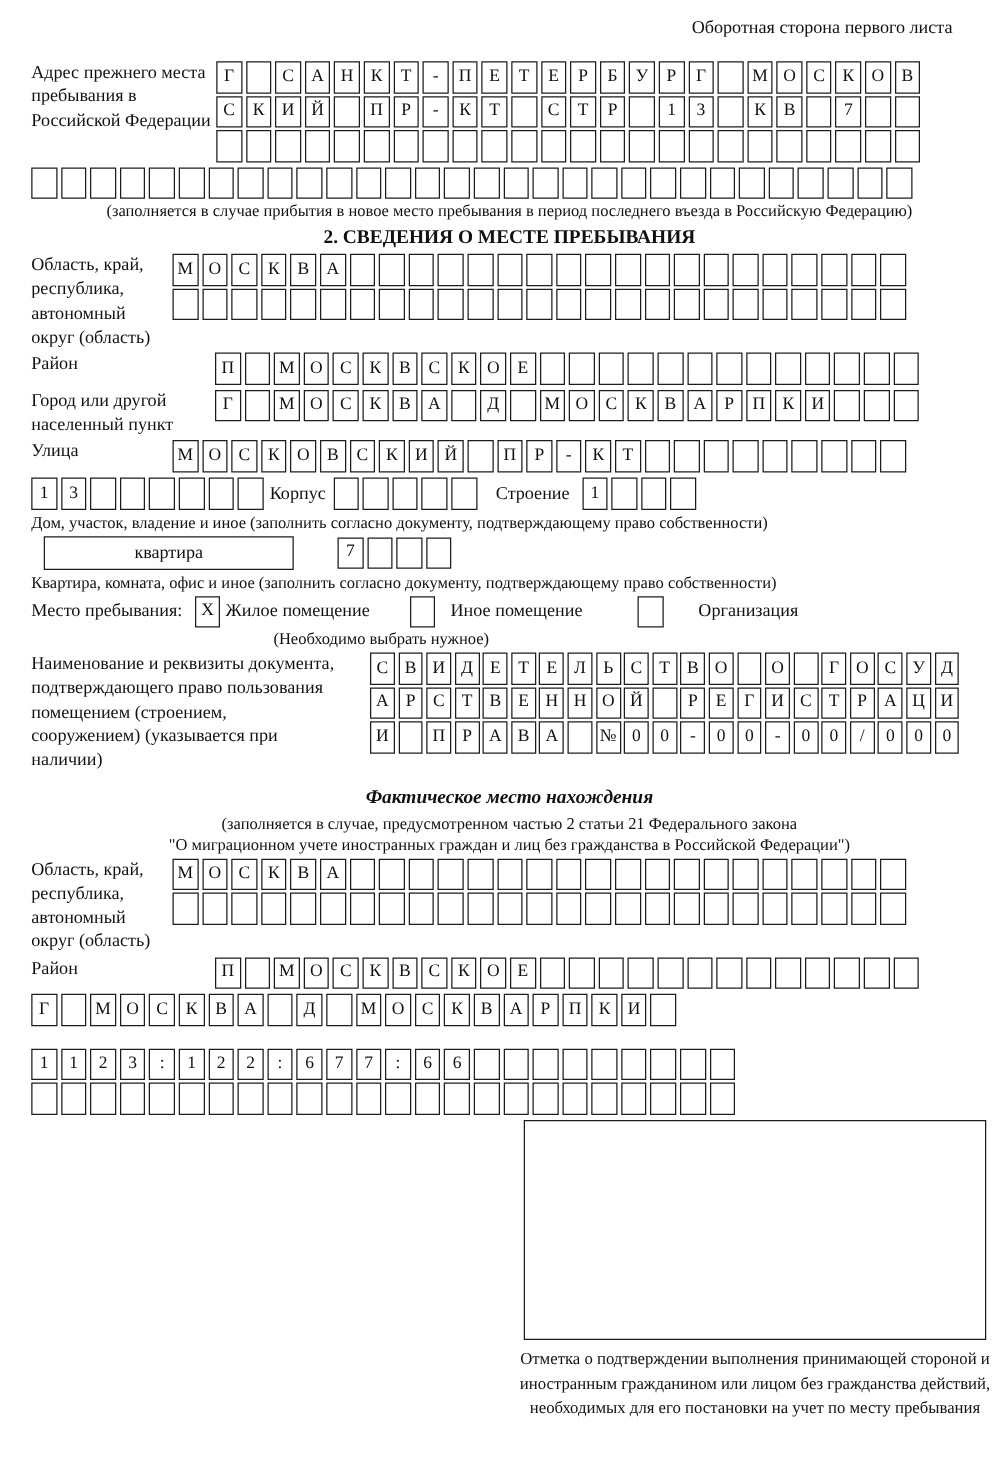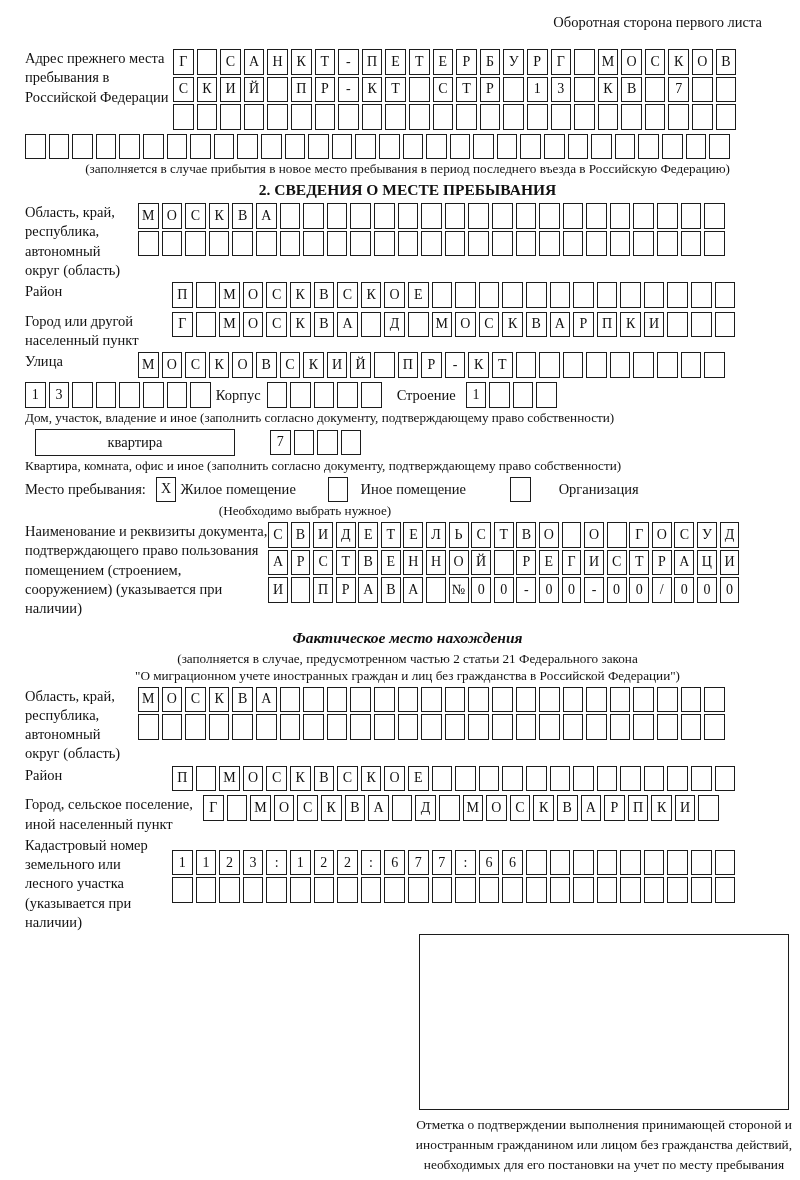--- a/index.html
+++ b/index.html
@@ -27,21 +27,21 @@
   .named-cell{
     flex:none;border:1.6px solid #1c1c1c;height:26.5px;box-sizing:border-box;
     display:flex;align-items:center;justify-content:center;font-size:14.5px;
   }
   .inline-lb{font-size:14.5px;line-height:26.5px;flex:none;}
   .stay-row{display:flex;align-items:center;margin-bottom:1px;text-align:right;}
   .stay-row .cbx{margin:0 4px;}
   .stamp-wrap{margin-left:370px;width:372px;padding-left:24px;}
   .stamp-box{width:370px;height:176px;border:1.6px solid #1c1c1c;box-sizing:border-box;}
   .stamp-cap{width:404px;margin-left:-17px;text-align:center;font-size:13.4px;line-height:1.48;margin-top:5px;}
-  .mb6{margin-bottom:6px;} .mt10{margin-top:10px;font-style:italic;}
+  .mb6{margin-bottom:6px;gap:28px;} .mt10{margin-top:10px;font-style:italic;}
 </style>
 </head>
 <body>
 
 <div class="corner-note">Оборотная сторона первого листа</div>
 
 <div class="field">
   <div class="flabel w148">Адрес прежнего места пребывания в Российской Федерации</div>
   <div class="rows">
     <div class="row">
@@ -539,21 +539,20 @@
         <span class="cbx">&nbsp;</span>
         <span class="cbx">&nbsp;</span>
         <span class="cbx">&nbsp;</span>
         <span class="cbx">&nbsp;</span>
         <span class="cbx">&nbsp;</span>
       </div>
   </div>
 </div>
 
 <div class="field">
-  <div class="flabel w178">Город, сельское поселение, иной населенный пункт</div>
   <div class="rows">
     <div class="row">
         <span class="cbx">Г</span>
         <span class="cbx">&nbsp;</span>
         <span class="cbx">М</span>
         <span class="cbx">О</span>
         <span class="cbx">С</span>
         <span class="cbx">К</span>
         <span class="cbx">В</span>
         <span class="cbx">А</span>
@@ -569,21 +568,20 @@
         <span class="cbx">Р</span>
         <span class="cbx">П</span>
         <span class="cbx">К</span>
         <span class="cbx">И</span>
         <span class="cbx">&nbsp;</span>
       </div>
   </div>
 </div>
 
 <div class="field">
-  <div class="flabel w147">Кадастровый номер земельного или лесного участка (указывается при наличии)</div>
   <div class="rows" style="padding-top:14px;">
     <div class="row">
         <span class="cbx">1</span>
         <span class="cbx">1</span>
         <span class="cbx">2</span>
         <span class="cbx">3</span>
         <span class="cbx">:</span>
         <span class="cbx">1</span>
         <span class="cbx">2</span>
         <span class="cbx">2</span>

